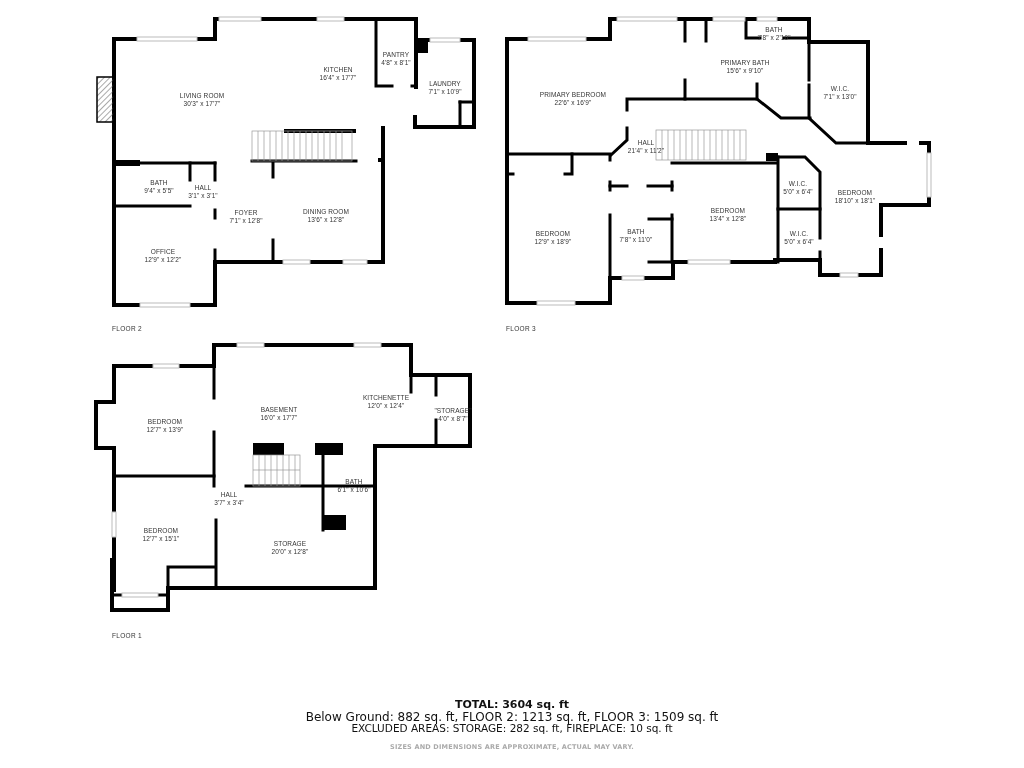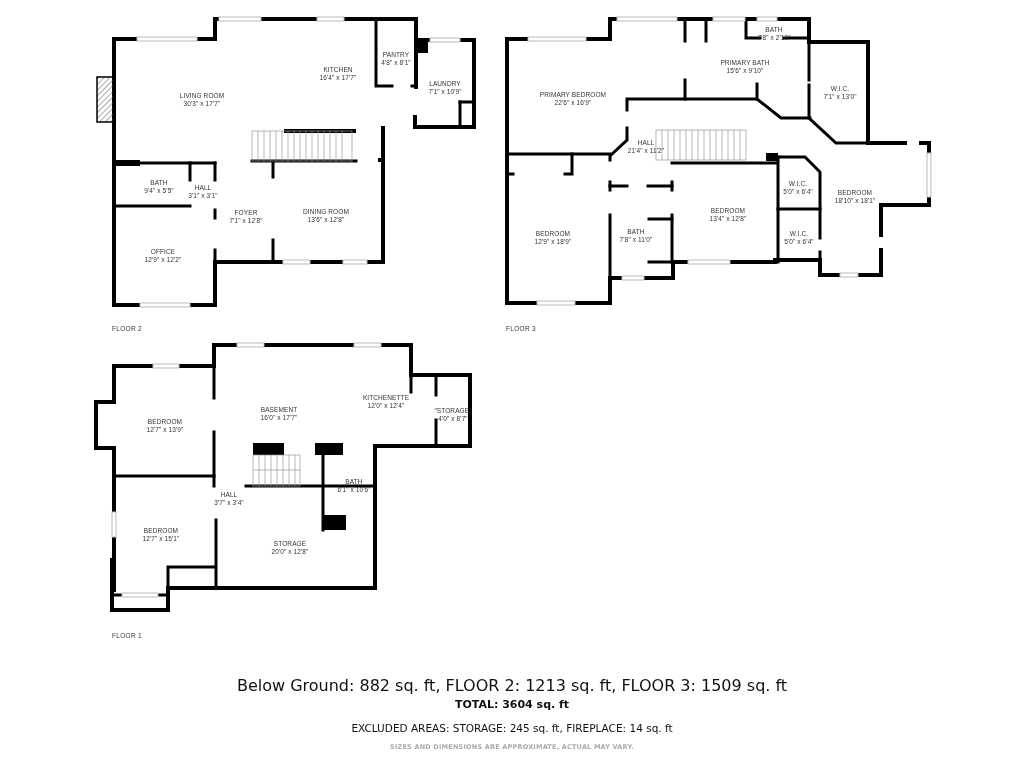--- a/index.html
+++ b/index.html
@@ -4,21 +4,21 @@
 <style>
   html, body { margin: 0; padding: 0; background: #ffffff; }
   body { width: 1024px; height: 768px; position: relative; overflow: hidden;
          font-family: "Liberation Sans", "DejaVu Sans", sans-serif; color: #222; }
   svg.plan { position: absolute; left: 0; top: 0; }
   .lbl { position: absolute; text-align: center; font-size: 6.5px; line-height: 8px;
          color: #333; transform: translate(-50%, -50%); white-space: nowrap; letter-spacing: 0.1px; }
   .floor-label { position: absolute; font-size: 6.5px; color: #333; letter-spacing: 0.3px; }
   .summary { position: absolute; left: 0; width: 1024px; text-align: center; }
   .total { top: 698px; font-size: 11px; font-weight: bold; font-family: "DejaVu Sans", sans-serif; color: #111; }
-  .line2 { top: 676px; font-size: 16px; font-family: "DejaVu Sans", sans-serif; color: #111; }
+  .line2 { top: 710px; font-size: 12px; font-family: "DejaVu Sans", sans-serif; color: #111; }
   .line3 { top: 722px; font-size: 10.5px; font-family: "DejaVu Sans", sans-serif; color: #111; }
   .disclaimer { top: 743px; font-size: 6.5px; color: #aaaaaa; font-family: "DejaVu Sans", sans-serif; letter-spacing: 0.2px; font-weight: bold; }
 </style>
 </head>
 <body>
 
 <svg class="plan" width="1024" height="768" viewBox="0 0 1024 768">
   <defs>
     <pattern id="hatch" width="4" height="4" patternUnits="userSpaceOnUse" patternTransform="rotate(45)">
       <line x1="0" y1="0" x2="0" y2="4" stroke="#555" stroke-width="1"></line>
@@ -309,14 +309,14 @@
   <div>12'7" x 15'1"</div>
 </div>
 <div class="lbl" style="left:290px;top:548px">
   <div>STORAGE</div>
   <div>20'0" x 12'8"</div>
 </div>
 <div class="floor-label" style="left:112px;top:632px">FLOOR 1</div>
 
 <div class="summary total">TOTAL: 3604 sq. ft</div>
 <div class="summary line2">Below Ground: 882 sq. ft, FLOOR 2: 1213 sq. ft, FLOOR 3: 1509 sq. ft</div>
-<div class="summary line3">EXCLUDED AREAS: STORAGE: 245 sq. ft, FIREPLACE: 14 sq. ft</div>
+<div class="summary line3">EXCLUDED AREAS: STORAGE: 282 sq. ft, FIREPLACE: 10 sq. ft</div>
 <div class="summary disclaimer">SIZES AND DIMENSIONS ARE APPROXIMATE, ACTUAL MAY VARY.</div>
 
 </body></html>

